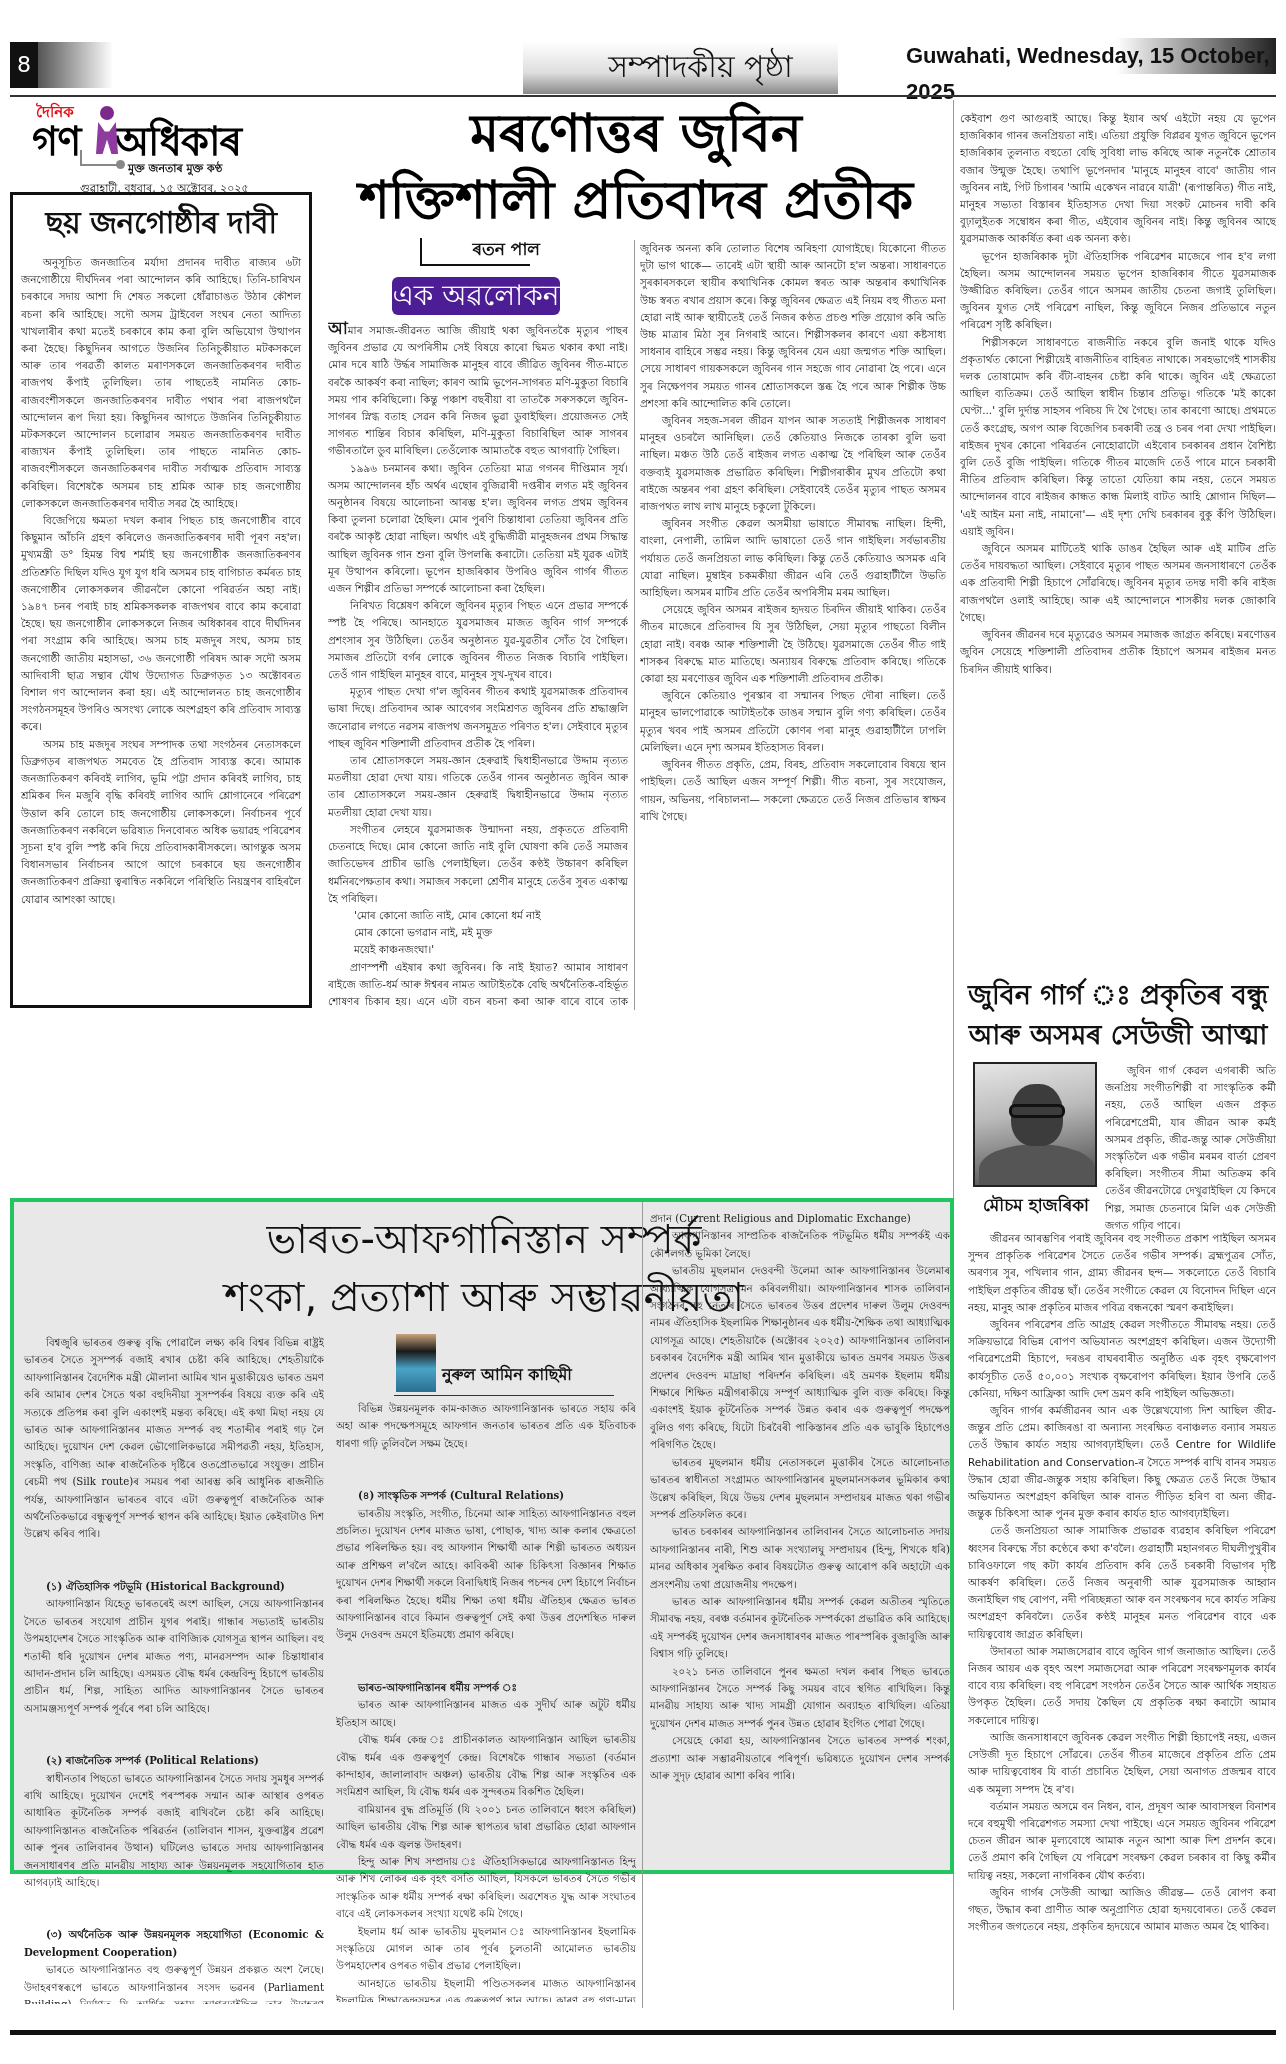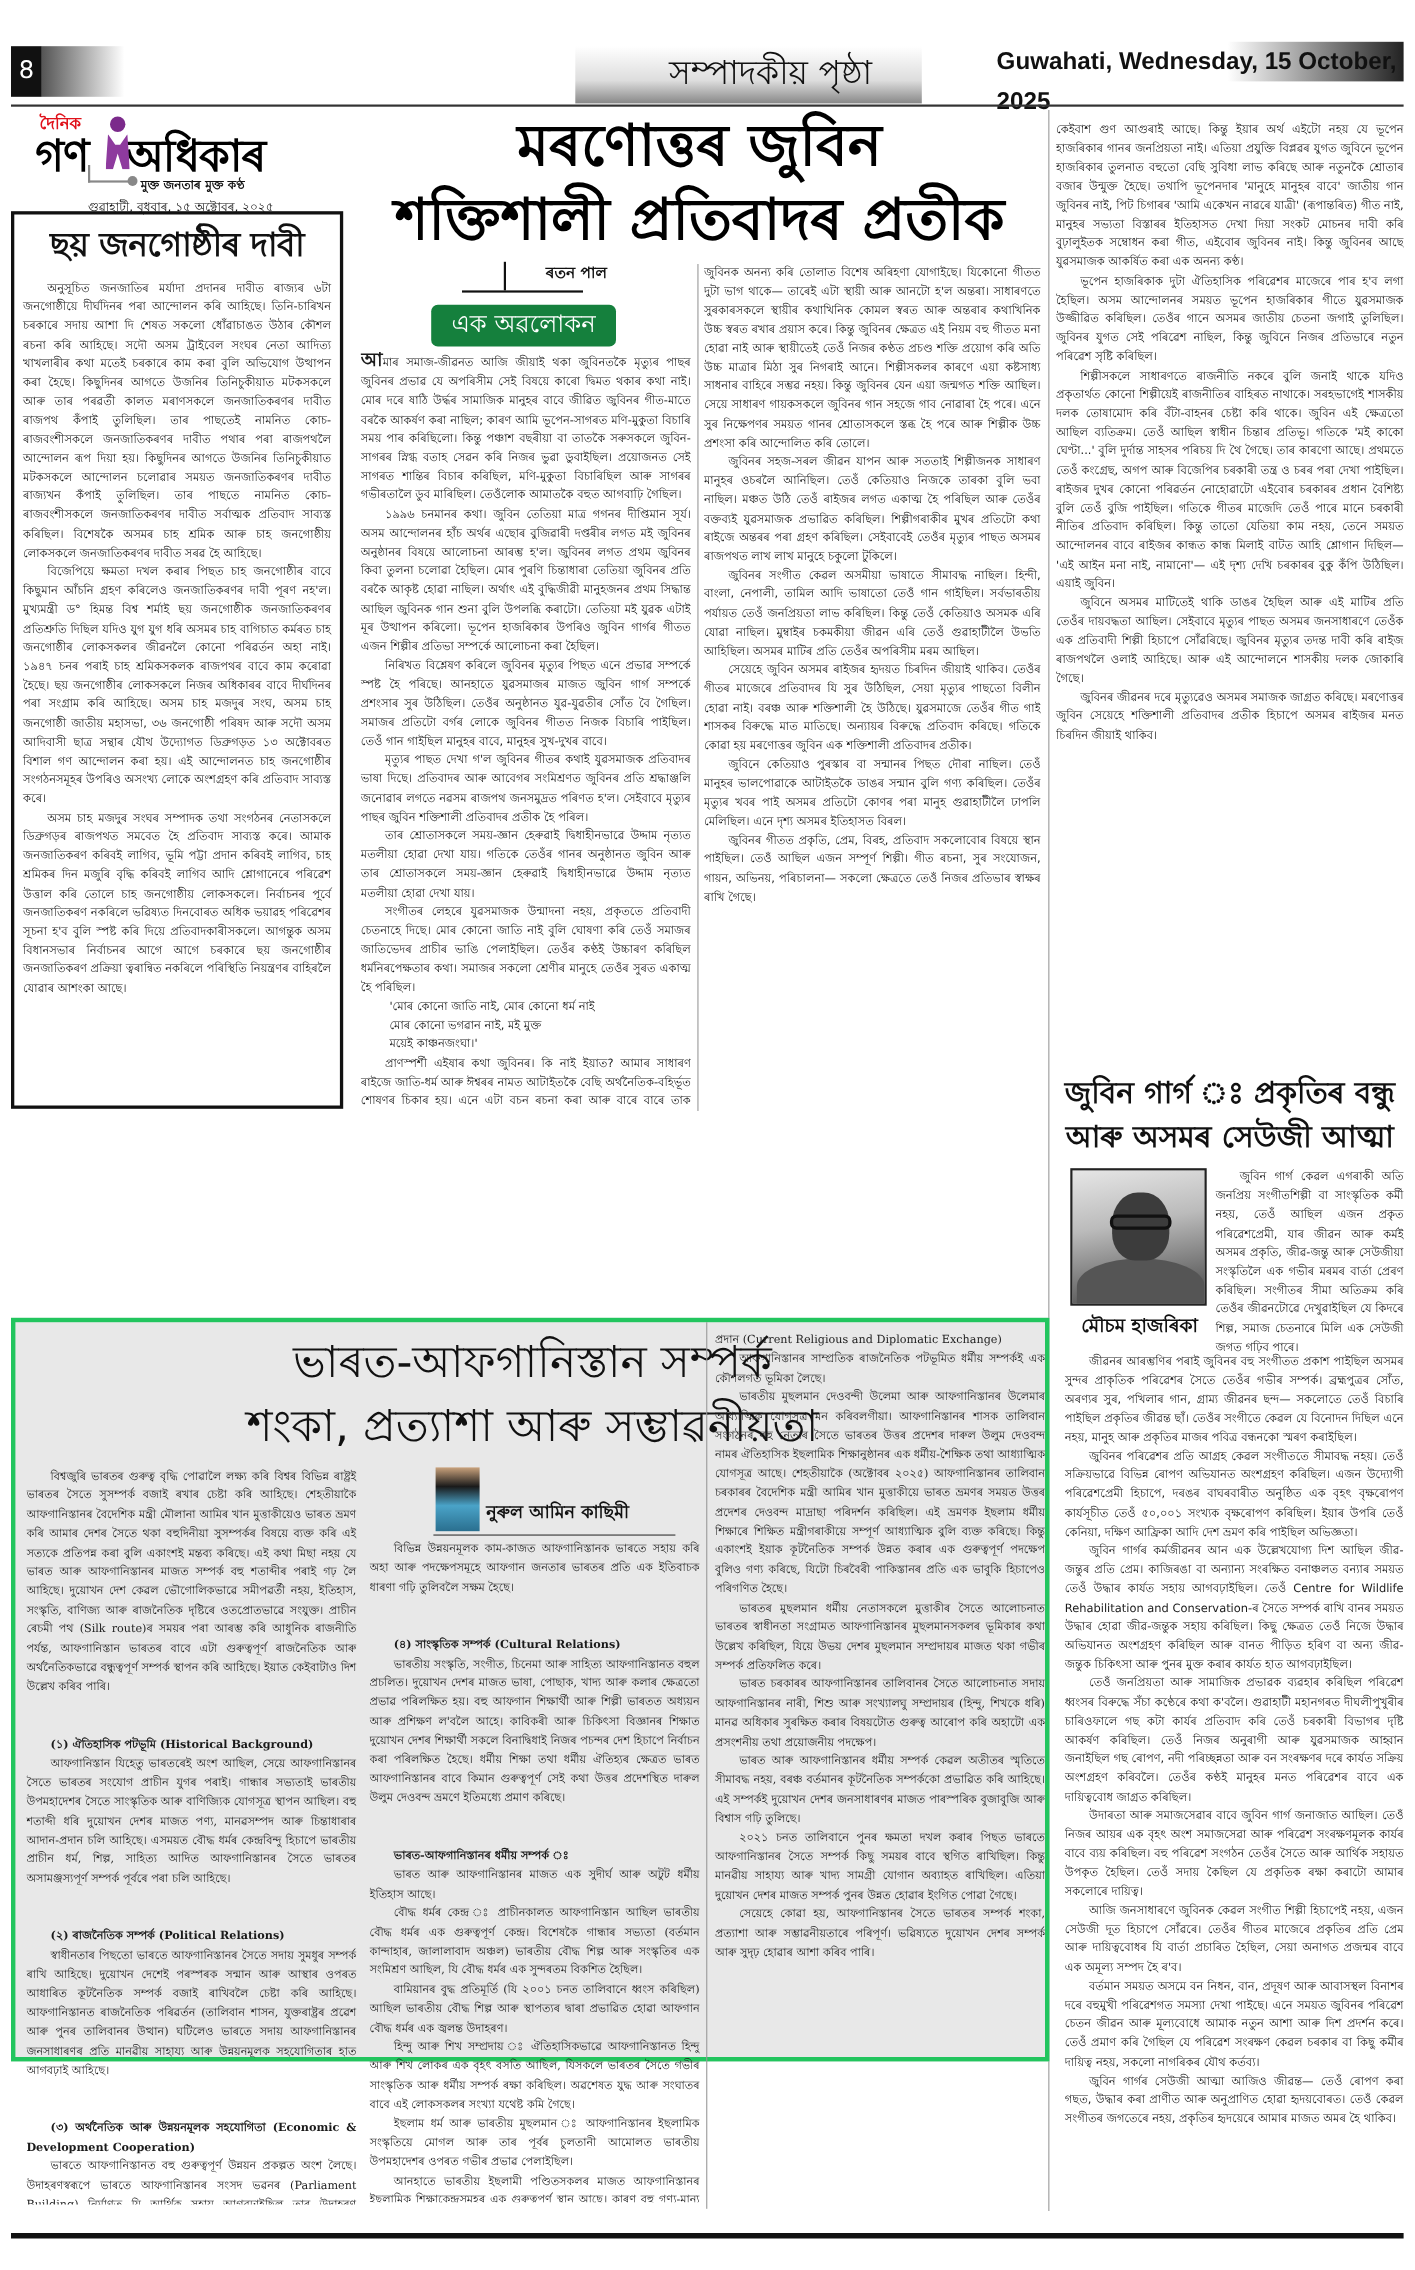--- a/index.html
+++ b/index.html
@@ -43,25 +43,25 @@
   
   .ed-box { position: absolute; left: 10px; top: 192px; width: 302px; height: 816px; border: 3px solid #111; padding: 4px 8px; overflow: hidden; }
   .ed-title { font-family: "DejaVu Sans", sans-serif; font-size: 30px; font-weight: bold; text-align: center; margin-bottom: 4px; letter-spacing: -0.5px; }
 
   
   .lead-head { position: absolute; left: 326px; top: 98px; width: 620px; text-align: center;
                font-family: "DejaVu Sans", sans-serif; font-weight: bold; color: #000; }
   .lead-head .l1 { font-size: 52px; line-height: 70px; display: block; }
   .lead-head .l2 { font-size: 52px; line-height: 64px; display: block; }
 
-  .byline { position: absolute; left: 420px; top: 238px; width: 120px; font-family: "DejaVu Sans", sans-serif; font-size: 14px; font-weight: bold; text-align: center;
-            border-left: 2px solid #111; padding-left: 10px; height: 26px; line-height: 22px; margin-left: 38px; }
+  .byline { position: absolute; left: 420px; top: 238px; width: 120px; font-family: "DejaVu Sans", sans-serif; font-size: 17px; font-weight: bold; text-align: right;
+            border-left: 2px solid #111; padding-left: 10px; height: 26px; line-height: 22px; }
   .byline-rule { position: absolute; left: 420px; top: 264px; width: 110px; height: 2px; background: #111; }
-  .overview-badge { position: absolute; left: 392px; top: 277px; width: 168px; height: 38px; background: #15803d; color: #fff; border-radius: 6px;
-                    font-family: "DejaVu Sans", sans-serif; font-size: 22px; text-align: center; line-height: 38px; }
+  .overview-badge { position: absolute; left: 392px; top: 277px; width: 168px; height: 38px; background: #4c1d95; color: #fff; border-radius: 6px;
+                    font-family: "DejaVu Sans", sans-serif; font-size: 28px; text-align: center; line-height: 38px; }
 
   .lead-col1 { position: absolute; left: 328px; top: 320px; width: 300px; height: 688px; overflow: hidden; }
   .lead-col2 { position: absolute; left: 640px; top: 240px; width: 306px; height: 768px; overflow: hidden; }
   .dropcap { font-family: "DejaVu Sans", sans-serif; font-weight: bold; font-size: 17px; }
 
   .col-rule { position: absolute; width: 1px; background: #999; }
 
   
   .right-top { position: absolute; left: 960px; top: 110px; width: 316px; height: 850px; overflow: hidden; }
   .zg-head { position: absolute; left: 960px; top: 975px; width: 316px; text-align: center; font-family: "DejaVu Sans", sans-serif; font-weight: bold; font-size: 27px; line-height: 40px; }

